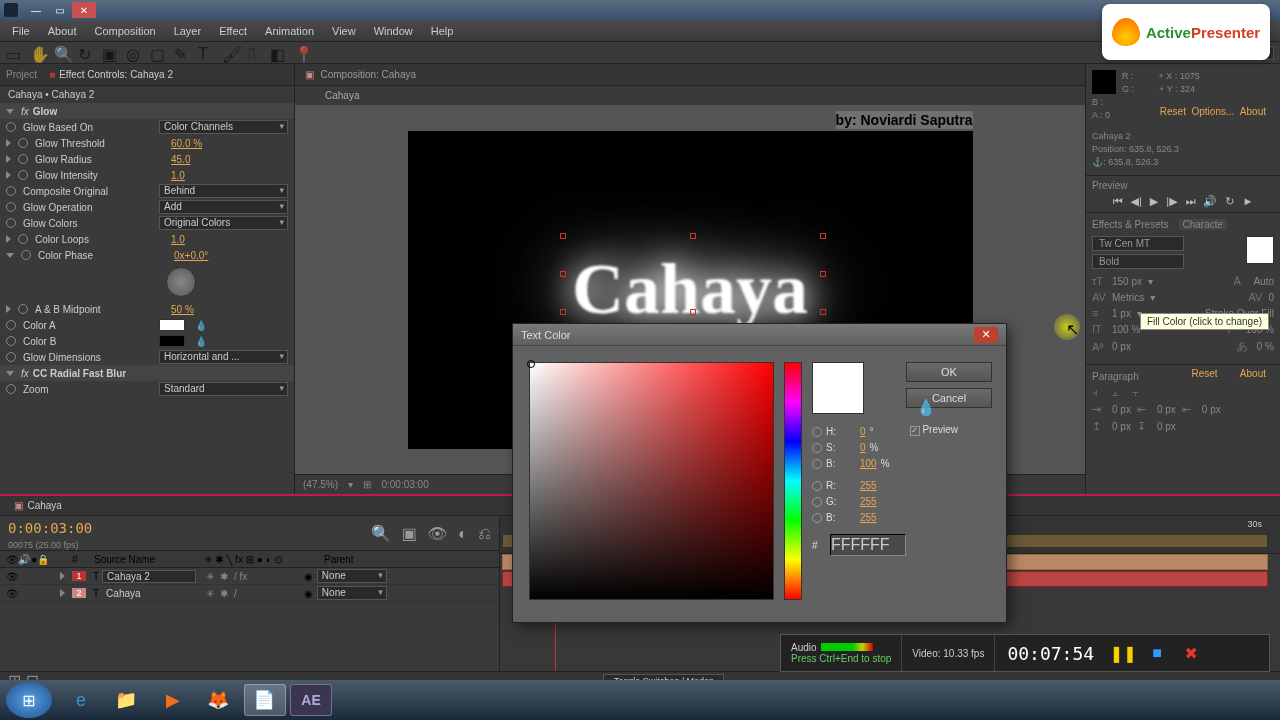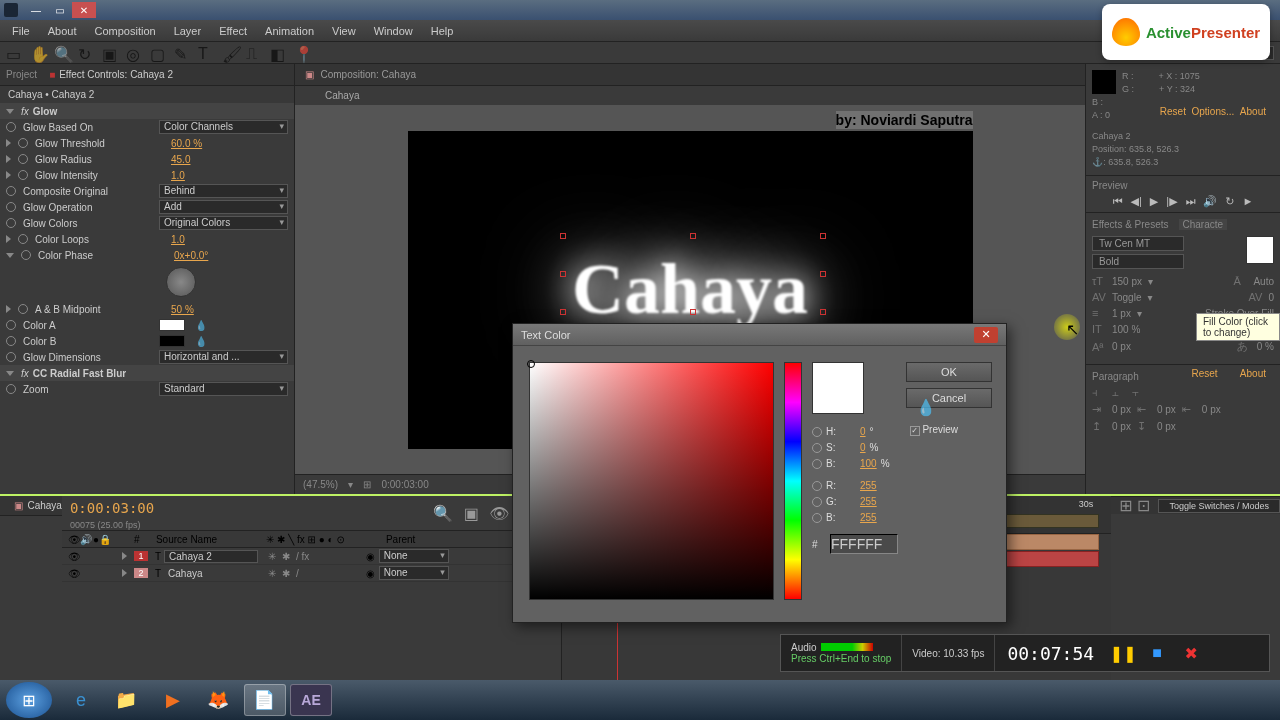--- a/index.html
+++ b/index.html
@@ -49,21 +49,21 @@
 .play-controls{display:flex;gap:8px;justify-content:center;margin-top:4px}
 .play-btn{color:#bbb;font-size:11px}
 .char-panel{border-top:1px solid #222;padding:6px}
 .char-tabs{display:flex;gap:10px;margin-bottom:6px}
 .char-dropdown{background:#2a2a2a;border:1px solid #555;color:#999;font-size:10px;padding:1px 6px;width:92px;display:inline-block}
 .fill-swatch{width:28px;height:28px;background:#fff;border:1px solid #333;float:right;position:relative}
 .char-row{display:flex;align-items:center;gap:6px;margin-bottom:4px}
 .char-icon{width:14px;opacity:.7;font-size:11px}
 .char-val{color:#888;font-size:10px}
 .tooltip{position:absolute;background:#ffffe0;border:1px solid #888;color:#333;font-size:10px;padding:2px 6px;z-index:50}
-.timeline-area{height:195px;background:#3a3a3a;border-top:2px solid #bef264;display:flex;}
+.timeline-area{height:195px;background:#3a3a3a;border-top:2px solid #be185d;display:flex;flex-direction:column}
 .tl-tabs{height:20px;background:#343434;display:flex;align-items:center;padding-left:14px;font-size:10px;color:#ccc;border-bottom:1px solid #222}
 .tl-main{flex:1;display:flex}
 .tl-left{width:500px;border-right:1px solid #222}
 .tl-timecode{color:#e8a64d;font-size:14px;padding:4px 8px;font-family:monospace}
 .tl-fps{color:#888;font-size:9px;padding-left:8px}
 .tl-header{height:18px;display:flex;align-items:center;background:#383838;border-top:1px solid #222;border-bottom:1px solid #222;font-size:10px}
 .tl-col{padding:0 6px}
 .tl-layer-row{height:17px;display:flex;align-items:center;font-size:10px;background:#3a3a3a;border-bottom:1px solid #333}
 .layer-num{width:14px;text-align:center;background:#b33;color:#fff;font-size:9px;margin:0 4px}
 .layer-num.b{background:#c88}
@@ -80,21 +80,21 @@
 .dlg-close{margin-left:auto;width:24px;height:16px;background:#c04030;color:#fff;display:flex;align-items:center;justify-content:center;font-size:11px;border-radius:2px}
 .dlg-body{padding:16px;display:flex;gap:10px}
 .sv-picker{width:245px;height:238px;background:linear-gradient(to top,#000,transparent),linear-gradient(to right,#fff,#f00);border:1px solid #333;position:relative}
 .sv-cursor{position:absolute;top:-3px;left:-3px;width:8px;height:8px;border:1px solid #000;border-radius:50%}
 .hue-strip{width:18px;height:238px;background:linear-gradient(to bottom,#f00,#f0f,#00f,#0ff,#0f0,#ff0,#f00);border:1px solid #333}
 .color-inputs{flex:1;font-size:10px;color:#ddd}
 .cur-swatch{width:52px;height:52px;background:#fff;border:1px solid #333;margin-bottom:12px}
 .ci-row{display:flex;align-items:center;gap:4px;margin-bottom:5px}
 .ci-row label{width:30px}
 .ci-val{color:#e8a64d;text-decoration:underline}
-.hex-input{background:#4a4a4a;border:1px inset #333;color:#ccc;padding:1px 0;width:68px;font-size:14px}
+.hex-input{background:#4a4a4a;border:1px inset #333;color:#ccc;padding:1px 0;width:76px;font-size:16px}
 .dlg-btns{position:absolute;right:14px;top:38px;display:flex;flex-direction:column;gap:6px}
 .dlg-btn{width:86px;height:20px;background:linear-gradient(#6a6a6a,#555);border:1px solid #333;color:#ddd;font-size:11px}
 .preview-chk{position:absolute;right:48px;top:100px;color:#ddd;font-size:10px}
 .eyedrop{position:absolute;right:74px;top:74px;width:16px;height:16px;opacity:.7}
 .taskbar{position:absolute;bottom:0;left:0;right:0;height:40px;background:linear-gradient(#4a5a6a,#1a2a3a);display:flex;align-items:center}
 .start-orb{width:46px;height:36px;border-radius:50%;background:radial-gradient(#5ca0e0,#1a5090);margin:0 6px;display:flex;align-items:center;justify-content:center}
 .task-icon{width:42px;height:32px;margin:0 2px;border-radius:3px;display:flex;align-items:center;justify-content:center;font-size:18px}
 .task-icon.active{background:rgba(255,255,255,.2);border:1px solid rgba(255,255,255,.3)}
 .recorder{position:absolute;bottom:48px;right:10px;width:490px;height:38px;background:#222;border:1px solid #555;display:flex;align-items:center;color:#ccc;font-size:10px;z-index:40}
 .rec-section{padding:0 10px;border-right:1px solid #444;height:100%;display:flex;flex-direction:column;justify-content:center}
@@ -322,21 +322,21 @@
       <div class="char-row" style="margin-top:6px">
         <span class="char-icon">τT</span>
           <span class="char-val">150 px</span>
           <span>▾</span>
         <span style="flex:1"></span>
         <span class="char-icon">Ā</span>
           <span class="char-val">Auto</span>
       </div>
       <div class="char-row">
         <span class="char-icon">AV</span>
-          <span class="char-val">Toggle</span>
+          <span class="char-val">Metrics</span>
           <span>▾</span>
         <span style="flex:1"></span>
         <span class="char-icon">AV</span>
           <span class="char-val">0</span>
       </div>
       <div class="char-row">
         <span class="char-icon">≡</span>
           <span class="char-val">1 px</span>
           <span>▾</span>
         <span class="char-val" style="flex:1;text-align:right">Stroke Over Fill</span>
@@ -498,21 +498,21 @@
     </div>
   </div>
   <div class="dlg-btns">
     <button class="dlg-btn">OK</button>
     <button class="dlg-btn">Cancel</button>
   </div>
   <div class="eyedrop">💧</div>
   <div class="preview-chk"><span class="checkbox-v">✓</span> <span>Preview</span></div>
 </div>
 
-<div class="tooltip" style="left:1196px;top:313px">Fill Color (click to change)</div>
+<div class="tooltip" style="left:1140px;top:313px">Fill Color (click to change)</div>
 
 <div class="cursor-highlight" style="left:1054px;top:314px"></div>
 <div class="cursor-arrow" style="left:1066px;top:320px">↖</div>
 
 <div class="recorder">
   <div class="rec-section">
     <div><span>Audio</span><span class="rec-meter"></span></div>
     <div style="color:#6c6">Press Ctrl+End to stop</div>
   </div>
   <div class="rec-section">Video: 10.33 fps</div>

